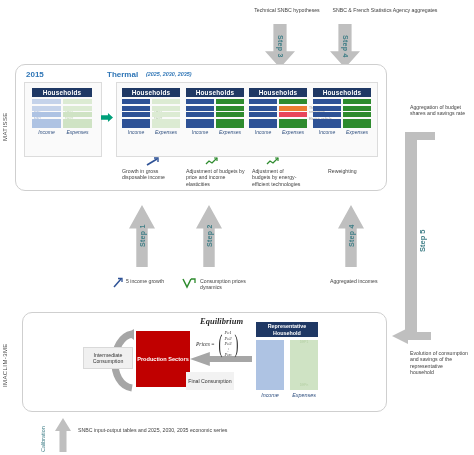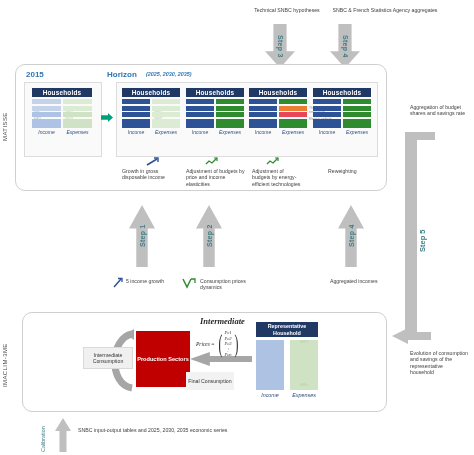--- a/index.html
+++ b/index.html
@@ -95,21 +95,21 @@
 <div class="abs arrow-down" style="left:330px;top:24px;width:30px;height:44px;">
   <div class="steptext down">Step 4</div>
 </div>
 
 <div class="abs sidelabel" style="left:2px;top:92px;width:10px;height:70px;">MATISSE</div>
 
 <div class="abs panel" style="left:15px;top:64px;width:370px;height:125px;"></div>
 
 <div class="abs" style="left:26px;top:70px;font-size:8px;font-weight:bold;color:#2e75b6;">2015</div>
 
-<div class="abs" style="left:107px;top:70px;font-size:8px;font-weight:bold;color:#2e75b6;">Horizon</div>
+<div class="abs" style="left:107px;top:70px;font-size:8px;font-weight:bold;color:#2e75b6;">Thermal</div>
 <div class="abs" style="left:146px;top:71px;font-size:5.4px;font-style:italic;font-weight:bold;color:#2e75b6;">(2025, 2030, 2035)</div>
 
 <div class="abs innerbox" style="left:24px;top:82px;width:76px;height:73px;"></div>
 
 <div class="abs" style="left:32px;top:88px;width:60px;">
   <div class="hh-title">Households</div>
   <div class="hh-cols">
     <div class="hh-col">
       <div class="bar b-paleblue"><span class="minilab dark">MN1</span></div>
       <div class="bar b-paleblue"><span class="minilab dark">MN2</span></div>
@@ -291,21 +291,21 @@
 <div class="abs prodbox" style="left:136px;top:331px;width:54px;height:56px;">
   <span>Production Sectors</span>
   </div>
 
 <div class="abs arrow-left" style="left:190px;top:352px;width:62px;height:14px;"></div>
 
 <div class="abs greybox" style="left:186px;top:372px;width:48px;height:18px;border:none;background:#f2f2f2;">
     <span>Final Consumption</span>
   </div>
 
-<div class="abs eqtitle" style="left:200px;top:316px;">Intermediate</div>
+<div class="abs eqtitle" style="left:200px;top:316px;">Equilibrium</div>
 
 <div class="abs formula" style="left:196px;top:330px;">
   <span class="fx">Prices =</span>
   <span class="paren">(</span>
   <span class="vec">
     <span>Pc1</span>
     <span>Pc2</span>
     <span>Pc3</span>
     <span style="font-size:4px;">⋮</span>
     <span>Pcn</span>

